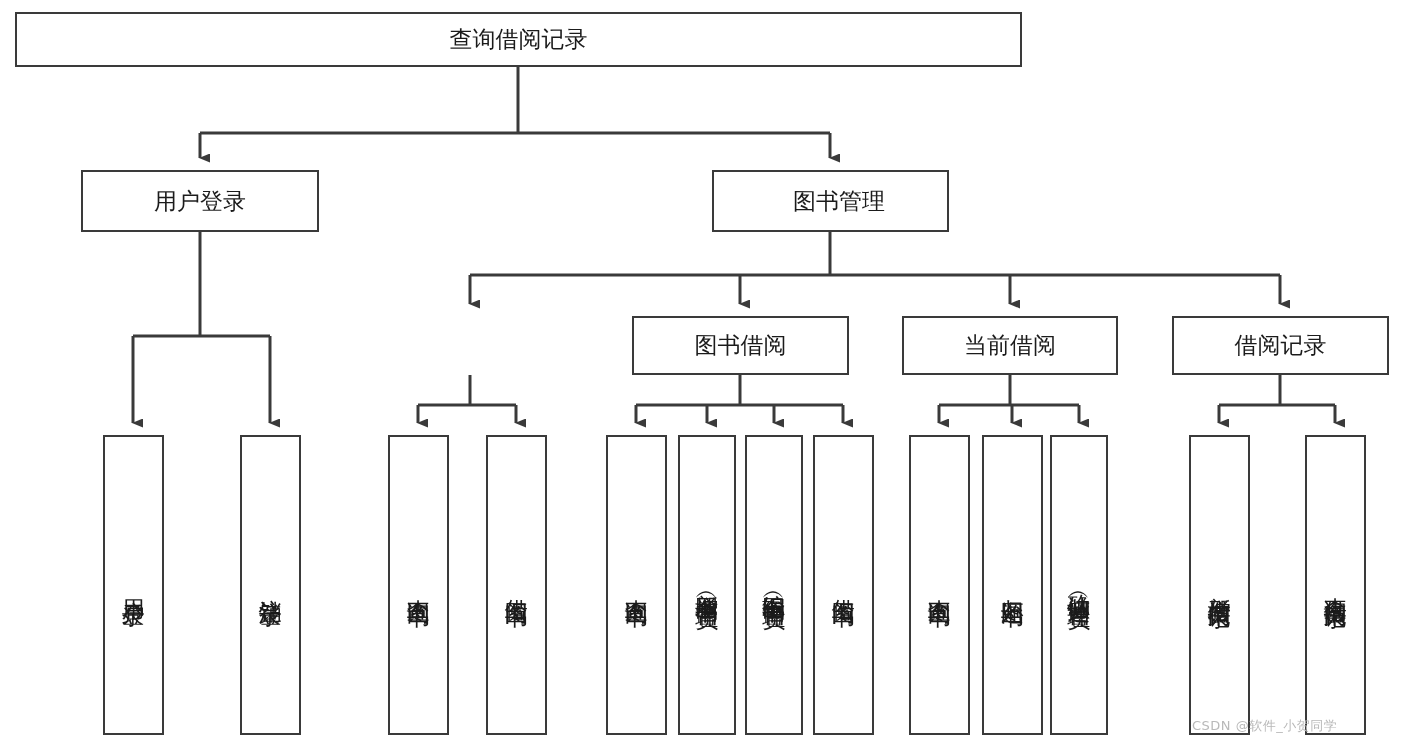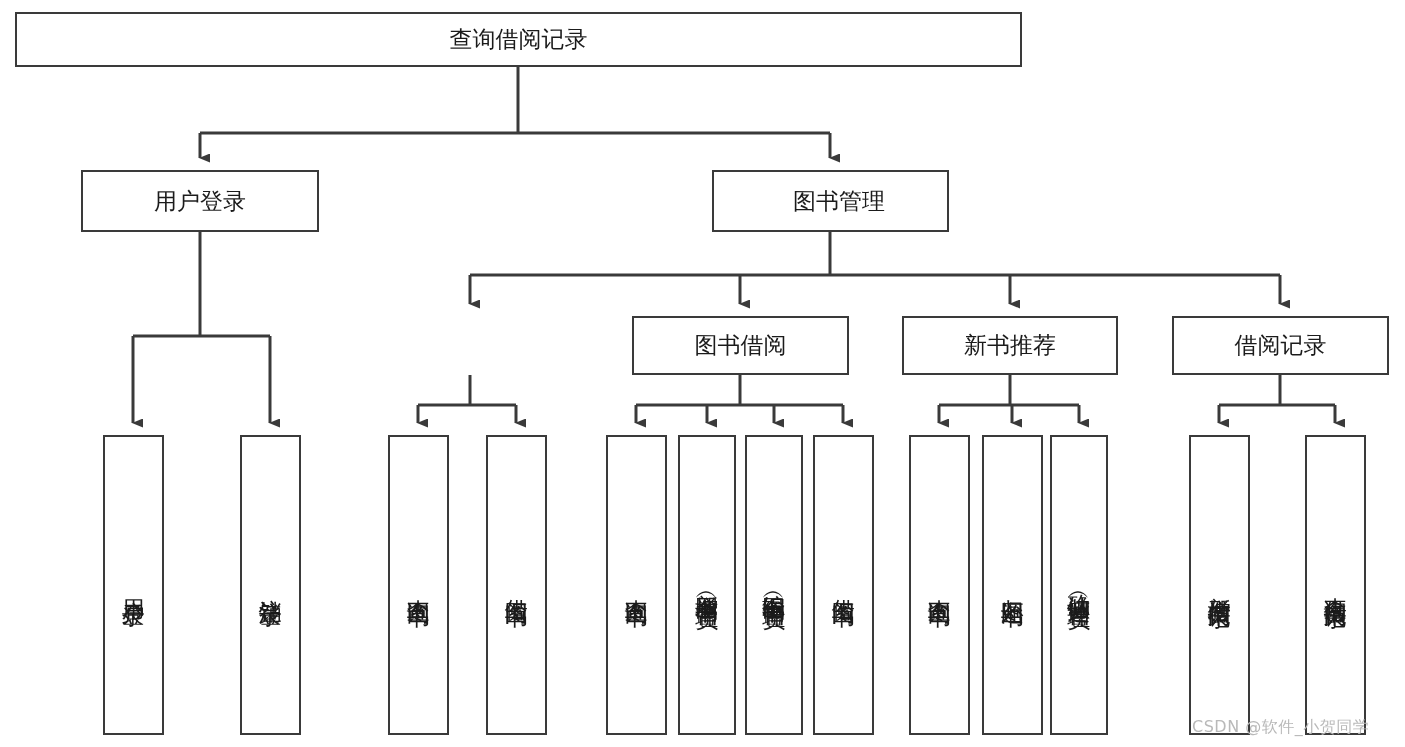--- a/index.html
+++ b/index.html
@@ -53,21 +53,21 @@
     padding: 4px 0;
   }
   .node-leaf .leaf-text {
     writing-mode: vertical-rl;
     text-orientation: upright;
     white-space: nowrap;
     display: block;
   }
   .watermark {
     position: absolute;
-    font-size: 16px;
+    font-size: 13px;
     color: #b9b9b9;
     white-space: nowrap;
     letter-spacing: 0.5px;
   }
 </style>
 </head>
 <body>
 
 <div id="diagram-root">
 
@@ -129,21 +129,21 @@
     <span>用户登录</span>
   </div>
   <div class="node node-h" style="left:712px; top:170px; width:237px; height:62px;padding-left:17px;">
     <span>图书管理</span>
   </div>
 
   <div class="node node-h" style="left:632px; top:316px; width:217px; height:59px;">
     <span>图书借阅</span>
   </div>
   <div class="node node-h" style="left:902px; top:316px; width:216px; height:59px;">
-    <span>新书推荐</span>
+    <span>当前借阅</span>
   </div>
   <div class="node node-h" style="left:1172px; top:316px; width:217px; height:59px;align-items:center;">
     <span>借阅记录</span>
   </div>
 
   <div class="node node-leaf" style="left:103px; top:435px; width:61px; height:300px;">
     <span class="leaf-text">用户登录</span>
   </div>
   <div class="node node-leaf" style="left:240px; top:435px; width:61px; height:300px;">
     <span class="leaf-text">注销登录</span>

